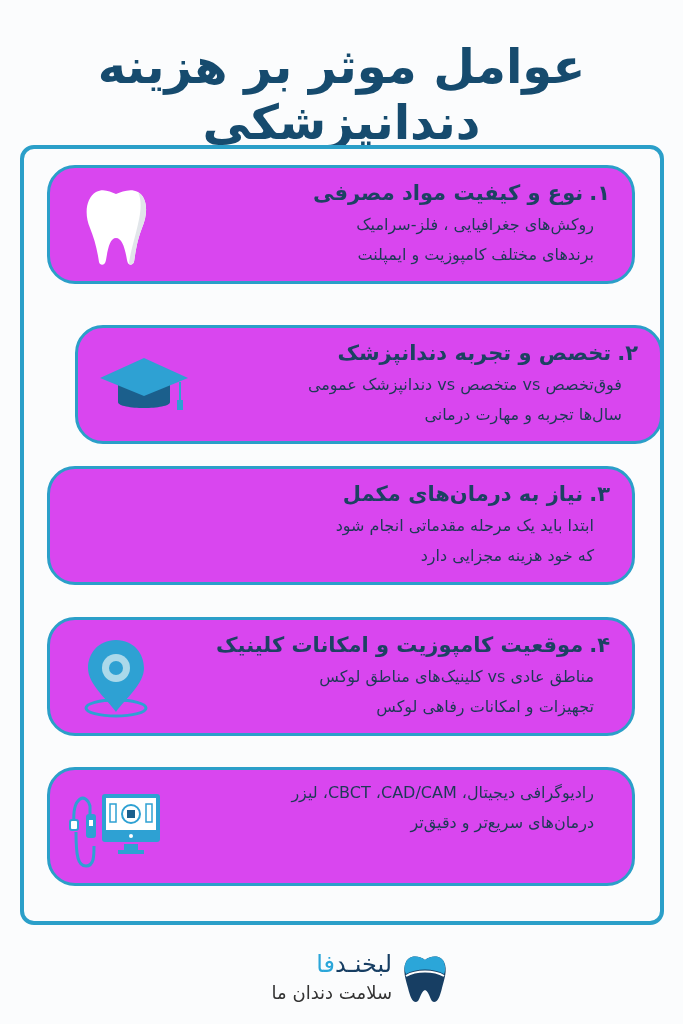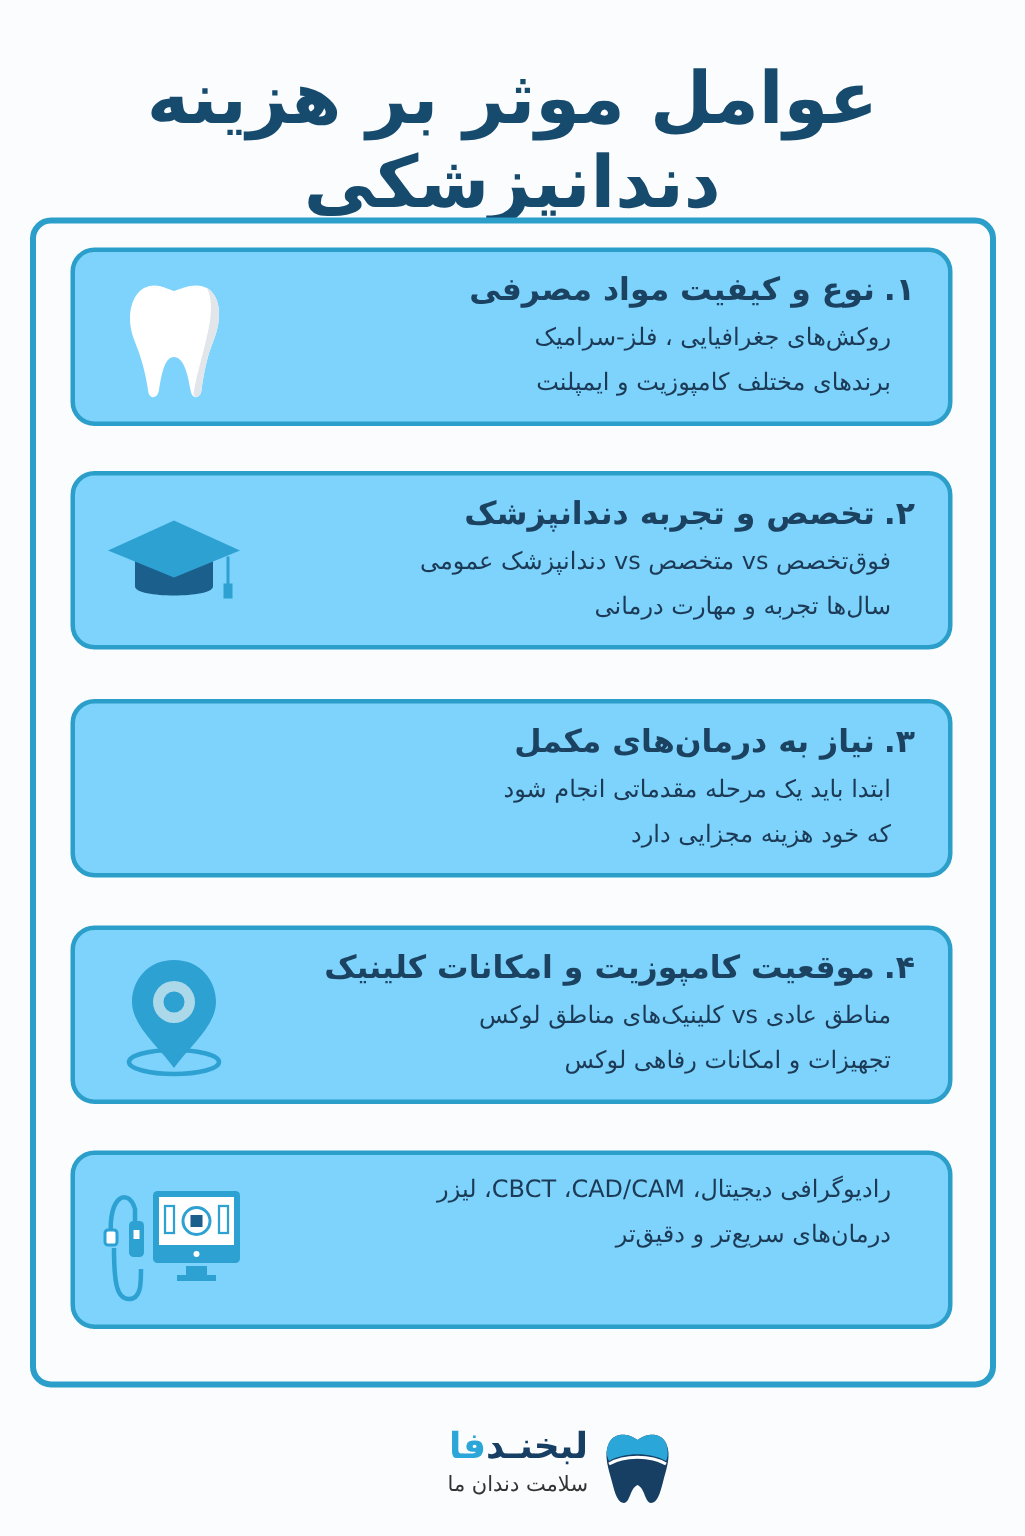--- a/index.html
+++ b/index.html
@@ -10,31 +10,31 @@
   .title {
     position:absolute; left:0; right:0; top:38px; text-align:center;
     font-size:48px; font-weight:bold; color:#164b6e; direction:rtl; letter-spacing:-0.5px;
   }
   .frame {
     position:absolute; left:20px; top:145px; width:636px; height:772px;
     border:4px solid #2b9fc9; border-radius:14px; background:#fbfcfd;
   }
   .card {
     position:absolute; left:47px; width:582px; height:113px;
-    background:#7dd3fc; border:3px solid #2b9fc9; border-radius:16px;
+    background:#d946ef; border:3px solid #2b9fc9; border-radius:28px;
   }
   .card .text { position:absolute; right:22px; top:8px; direction:rtl; text-align:right; }
   .card .head { font-size:21px; font-weight:bold; color:#1c4262; line-height:34px; white-space:nowrap; }
   .card .num { font-weight:bold; margin-left:6px; }
   .card .line { font-size:16px; color:#1c3a55; line-height:30px; padding-right:16px; white-space:nowrap; }
   .card .icon { position:absolute; left:16px; top:16px; width:100px; height:84px; }
   .logo { position:absolute; left:250px; top:948px; width:200px; height:60px; }
-  .logo .brand { position:absolute; right:58px; top:2px; font-size:24px; font-weight:bold; color:#173e63; direction:rtl; white-space:nowrap; }
+  .logo .brand { position:absolute; right:58px; top:2px; font-size:24px; font-weight:normal; color:#173e63; direction:rtl; white-space:nowrap; }
   .logo .brand .fa { color:#2ba6d9; }
-  .logo .slogan { position:absolute; right:58px; top:34px; font-size:14px; color:#333; direction:rtl; white-space:nowrap; }
+  .logo .slogan { position:absolute; right:58px; top:34px; font-size:18px; color:#333; direction:rtl; white-space:nowrap; }
   .logo .tooth { position:absolute; right:0; top:4px; width:50px; height:52px; }
 </style>
 </head>
 <body>
 
 <div class="title">عوامل موثر بر هزینه دندانپزشکی</div>
 
 <div class="frame"></div>
 
 <div class="card" style="top:165px;">
@@ -42,21 +42,21 @@
     <div class="head"><span class="num">۱.</span><span>نوع و کیفیت مواد مصرفی</span></div>
     <div class="line">روکش‌های جغرافیایی ، فلز-سرامیک</div>
     <div class="line">برندهای مختلف کامپوزیت و ایمپلنت</div>
   </div>
   <svg class="icon" viewBox="0 0 100 84">
     <path d="M30 8 C38 4 44 8 50 10 C56 8 64 4 72 8 C82 14 82 30 76 44 C72 54 70 64 68 78 C66 82 62 82 61 76 C59 64 56 54 50 54 C44 54 42 64 40 76 C39 82 34 82 33 78 C31 64 28 54 24 44 C18 30 20 14 30 8 Z" fill="#ffffff"></path>
     <path d="M72 8 C82 14 82 30 76 44 C72 54 70 64 68 78 C66 82 63 81 63 78 C66 62 70 50 72 40 C75 28 76 16 72 8 Z" fill="#e2e6ea"></path>
   </svg>
 </div>
 
-<div class="card" style="top:314px;">
+<div class="card" style="top:325px;margin-left:28px;">
   <div class="text">
     <div class="head"><span class="num">۲.</span><span>تخصص و تجربه دندانپزشک</span></div>
     <div class="line">فوق‌تخصص vs متخصص vs دندانپزشک عمومی</div>
     <div class="line">سال‌ها تجربه و مهارت درمانی</div>
   </div>
   <svg class="icon" viewBox="0 0 100 84">
     <path d="M24 40 L24 58 C24 66 76 66 76 58 L76 40 Z" fill="#1b5f8c"></path>
     <path d="M6 34 L50 14 L94 34 L50 52 Z" fill="#2ea1d3"></path>
     <line x1="86" y1="38" x2="86" y2="58" stroke="#2ea1d3" stroke-width="2"></line>
     <rect x="83" y="56" width="6" height="10" fill="#2ea1d3"></rect>

